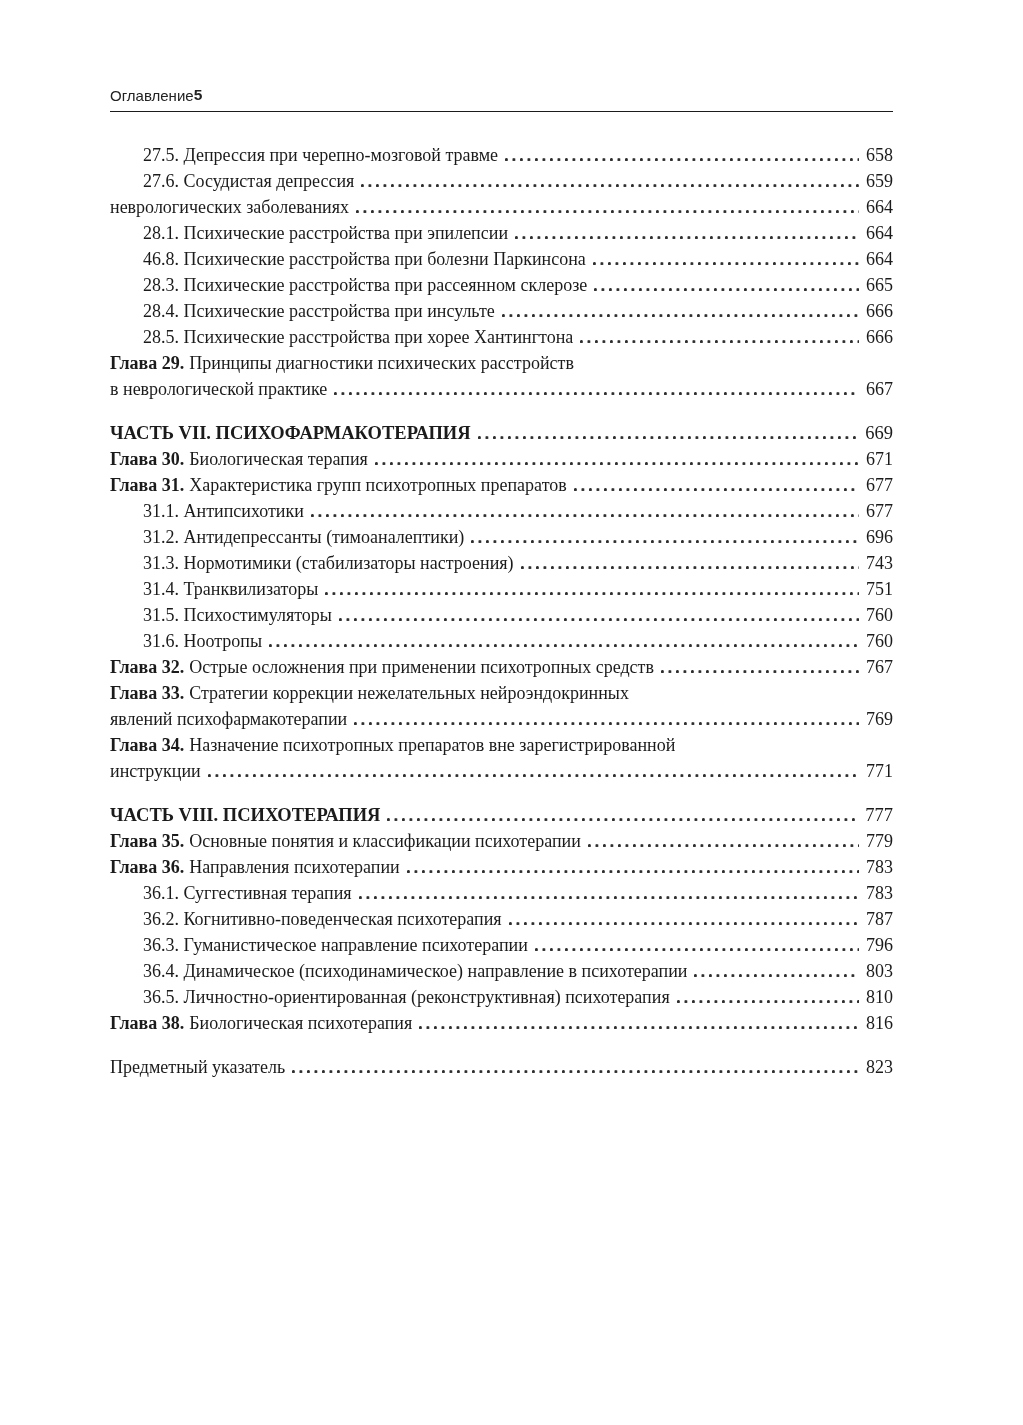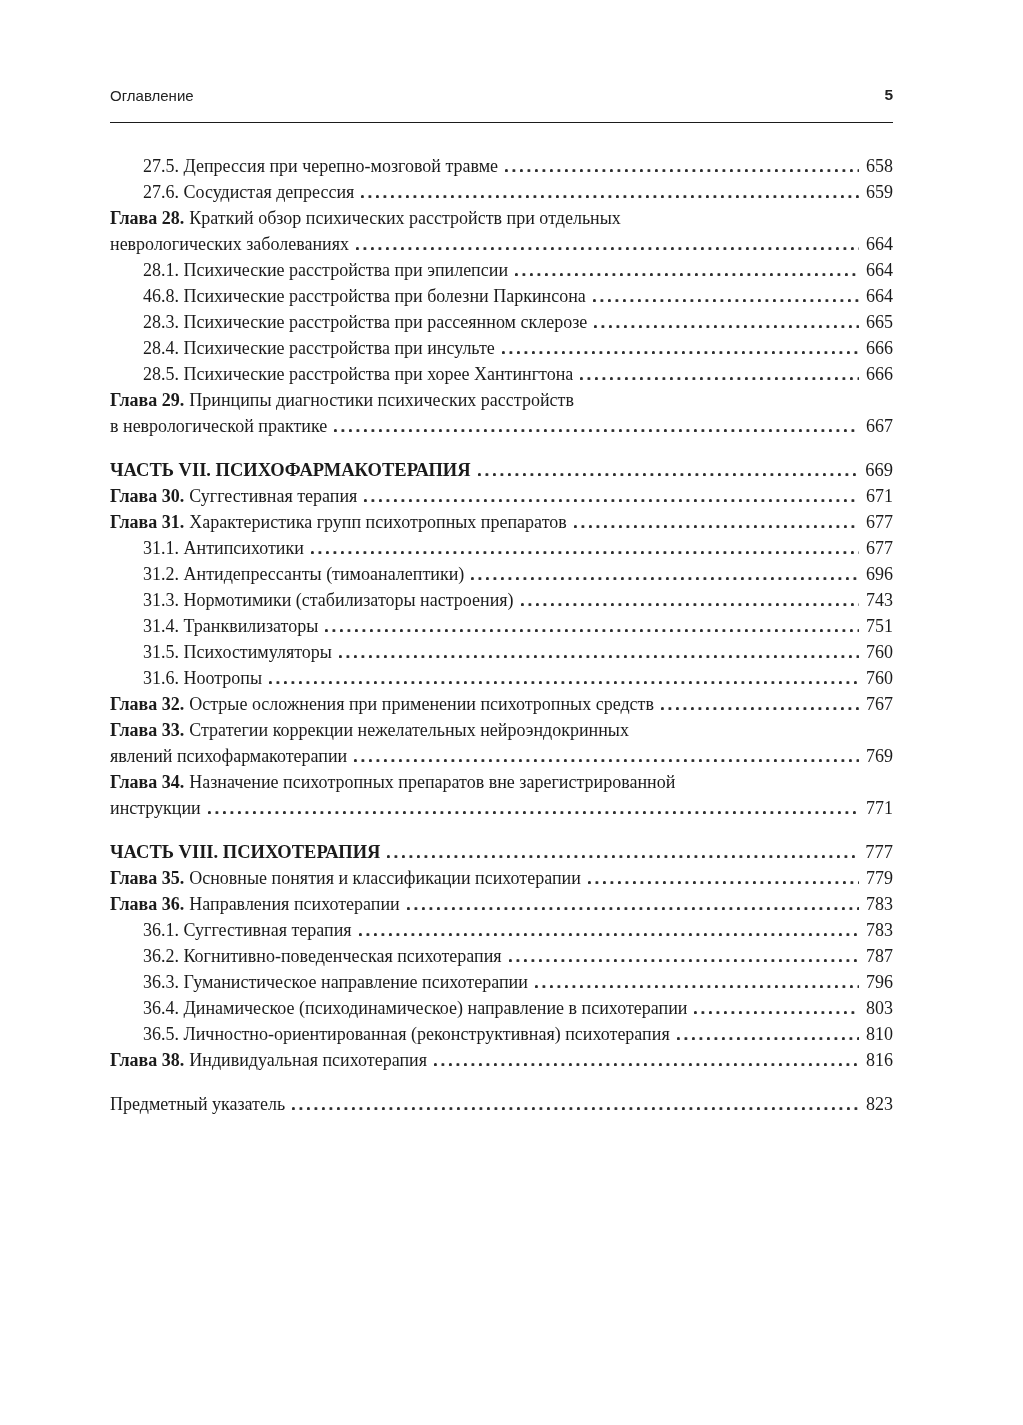--- a/index.html
+++ b/index.html
@@ -16,26 +16,25 @@
     background: #ffffff;
     box-sizing: border-box;
     padding: 86px 130px 40px 110px;
     font-family: "Liberation Serif", "DejaVu Serif", serif;
     color: #1b1b1b;
     overflow: hidden;
   }
   
   .running-head {
     display: flex;
-    justify-content: space-between;
     align-items: flex-end;
     font-family: "Liberation Sans", "DejaVu Sans", sans-serif;
     font-size: 15px;
     color: #222222;
-    padding-bottom: 18px;
+    padding-bottom: 7px;
     border-bottom: 1.5px solid #1b1b1b;
   }
   .running-head .pgnum {
     font-weight: 700;
     font-size: 15.5px;
   }
   
   .toc {
     margin-top: 30px;
   }
@@ -91,23 +90,20 @@
       </div>
       <div class="entry sub">
         <div class="line">
           <span class="txt"><span>27.6. Сосудистая депрессия</span></span>
           <span class="leader"></span>
           <span class="pg">659</span>
         </div>
       </div>
       <div class="entry chapter">
         <div class="line">
-          <span class="txt"><span class="b">Глава 28.</span><span>Краткий обзор психических расстройств при отдельных</span></span>
-        </div>
-        <div class="line">
           <span class="txt"><span>неврологических заболеваниях</span></span>
           <span class="leader"></span>
           <span class="pg">664</span>
         </div>
       </div>
       <div class="entry sub">
         <div class="line">
           <span class="txt"><span>28.1. Психические расстройства при эпилепсии</span></span>
           <span class="leader"></span>
           <span class="pg">664</span>
@@ -153,21 +149,21 @@
       </div>
       <div class="entry part gap">
         <div class="line">
           <span class="txt"><span class="b">ЧАСТЬ VII. ПСИХОФАРМАКОТЕРАПИЯ</span></span>
           <span class="leader"></span>
           <span class="pg">669</span>
         </div>
       </div>
       <div class="entry chapter">
         <div class="line">
-          <span class="txt"><span class="b">Глава 30.</span><span>Суггестивная терапия</span></span>
+          <span class="txt"><span class="b">Глава 30.</span><span>Биологическая терапия</span></span>
           <span class="leader"></span>
           <span class="pg">671</span>
         </div>
       </div>
       <div class="entry chapter">
         <div class="line">
           <span class="txt"><span class="b">Глава 31.</span><span>Характеристика групп психотропных препаратов</span></span>
           <span class="leader"></span>
           <span class="pg">677</span>
         </div>
@@ -292,21 +288,21 @@
       </div>
       <div class="entry sub">
         <div class="line">
           <span class="txt"><span>36.5. Личностно-ориентированная (реконструктивная) психотерапия</span></span>
           <span class="leader"></span>
           <span class="pg">810</span>
         </div>
       </div>
       <div class="entry chapter">
         <div class="line">
-          <span class="txt"><span class="b">Глава 38.</span><span>Индивидуальная психотерапия</span></span>
+          <span class="txt"><span class="b">Глава 38.</span><span>Биологическая психотерапия</span></span>
           <span class="leader"></span>
           <span class="pg">816</span>
         </div>
       </div>
       <div class="entry plain gap">
         <div class="line">
           <span class="txt"><span>Предметный указатель</span></span>
           <span class="leader"></span>
           <span class="pg">823</span>
         </div>

